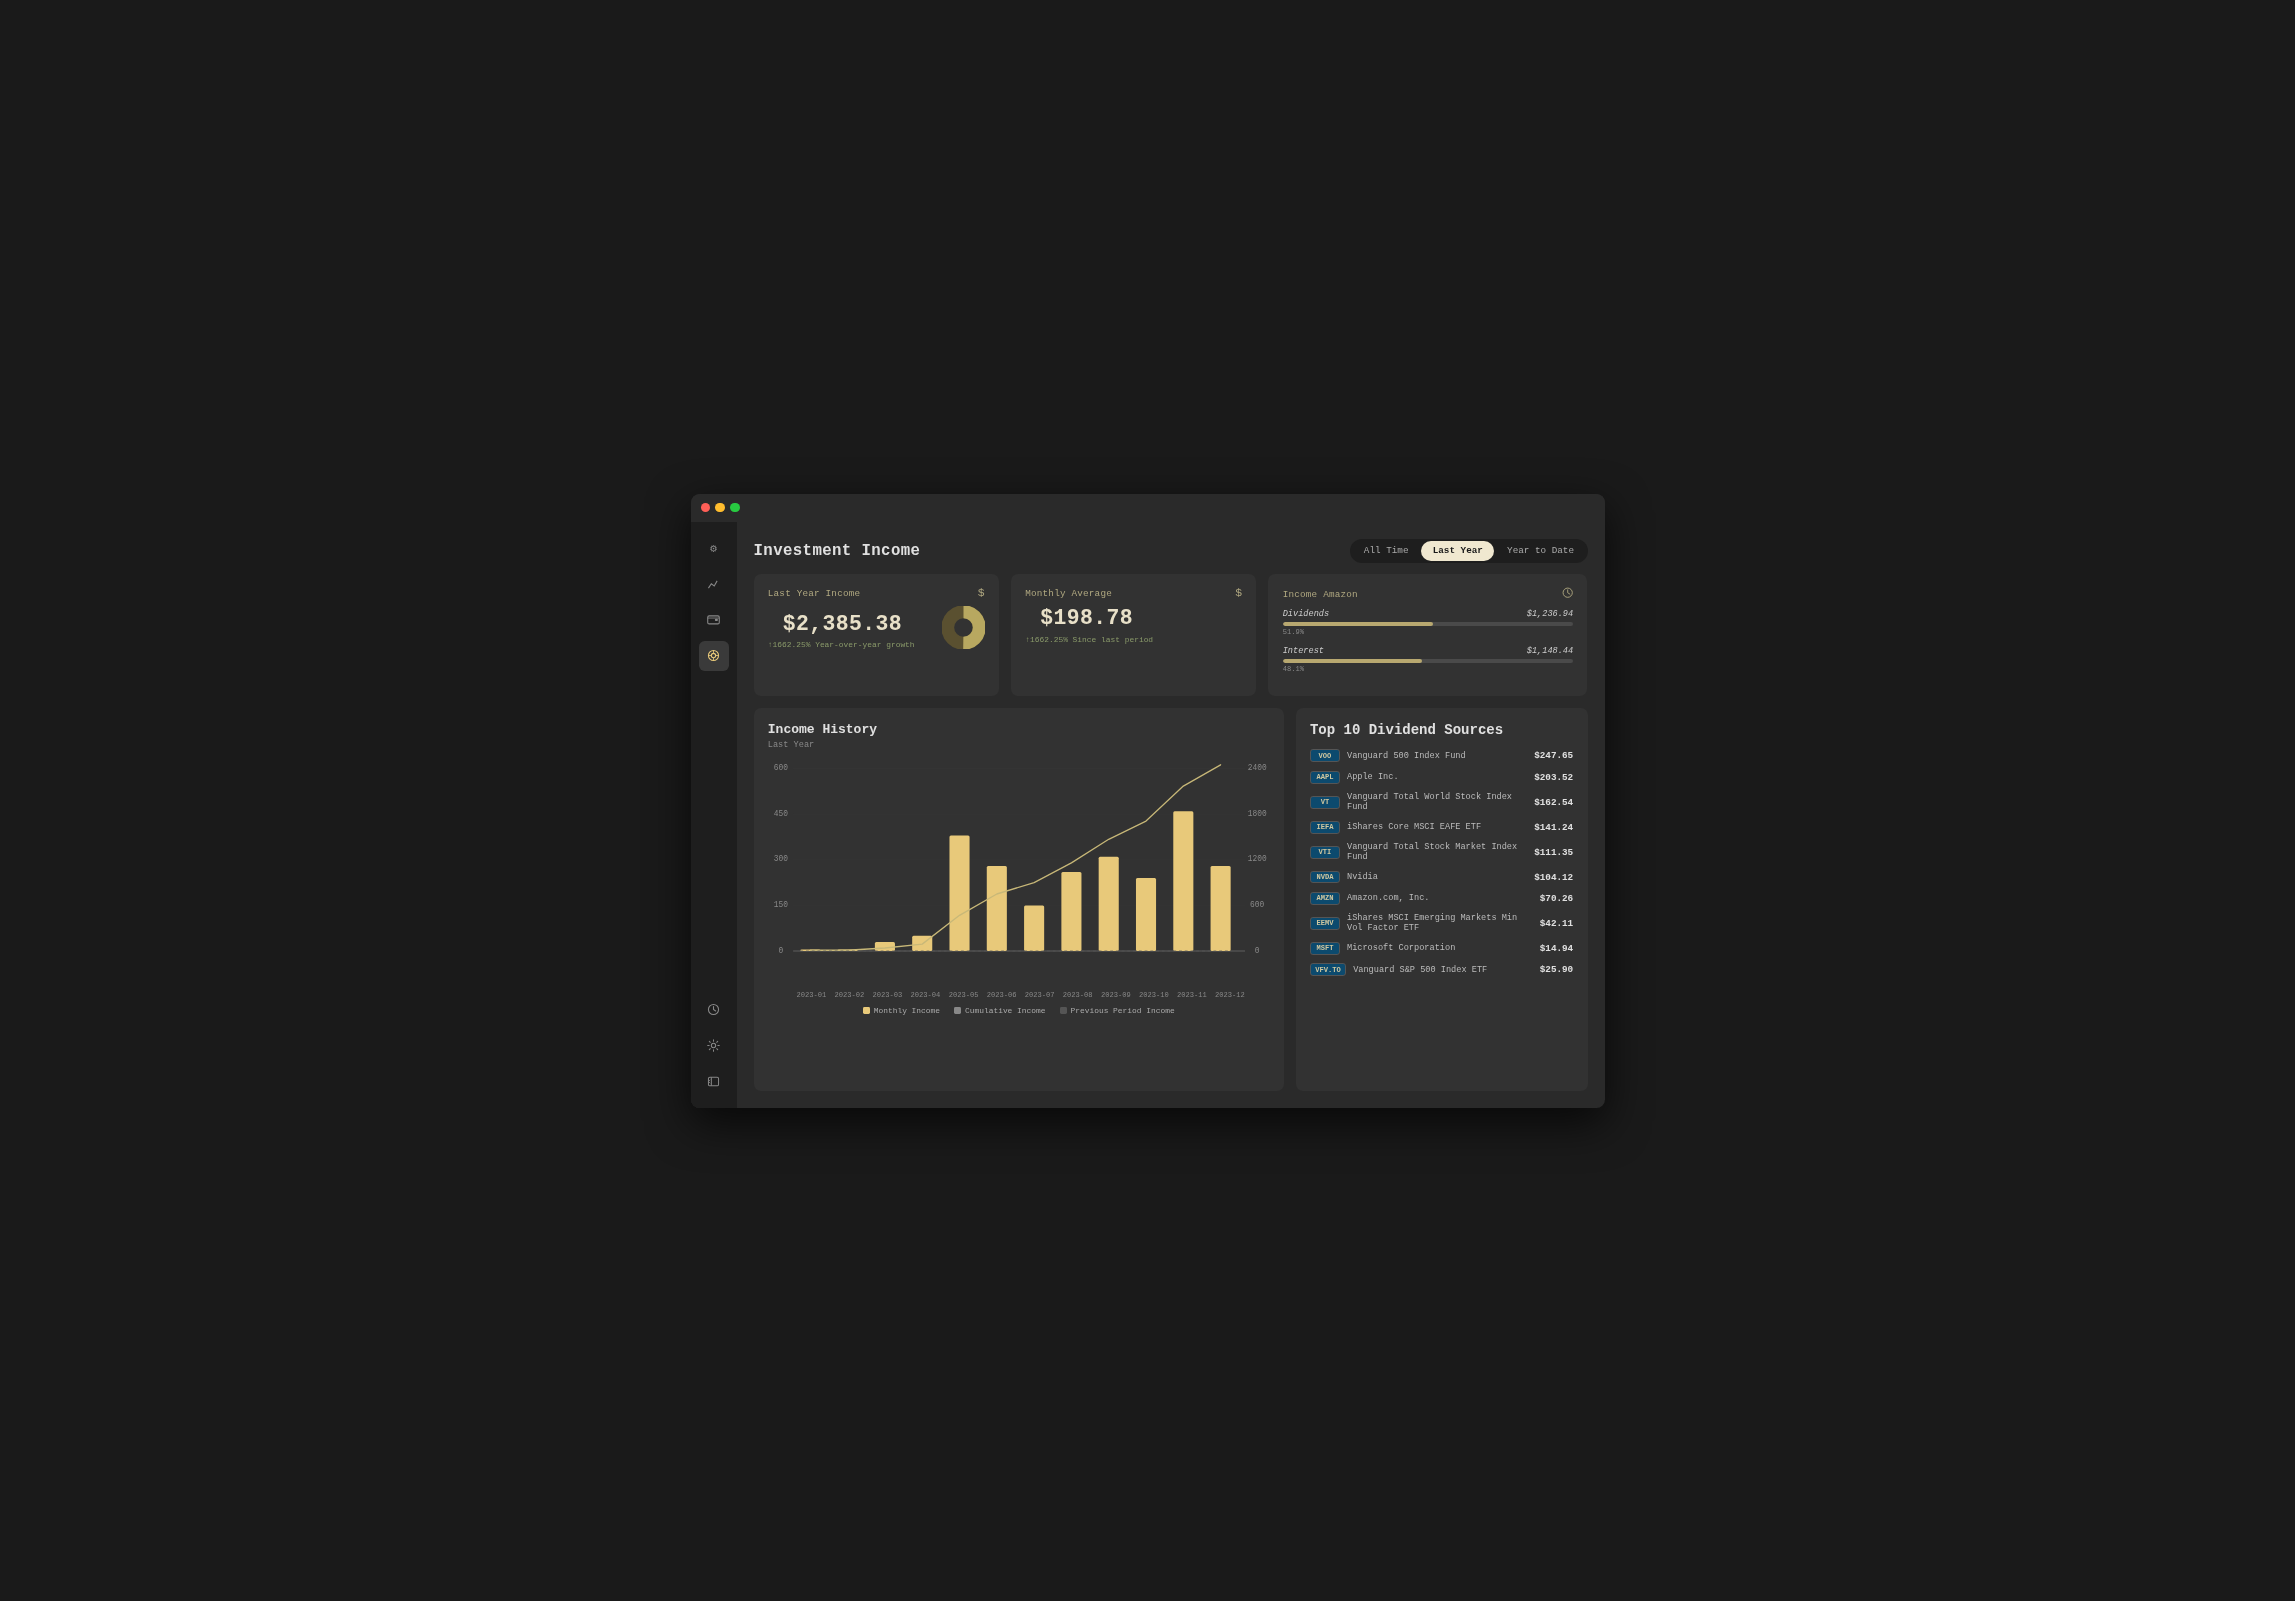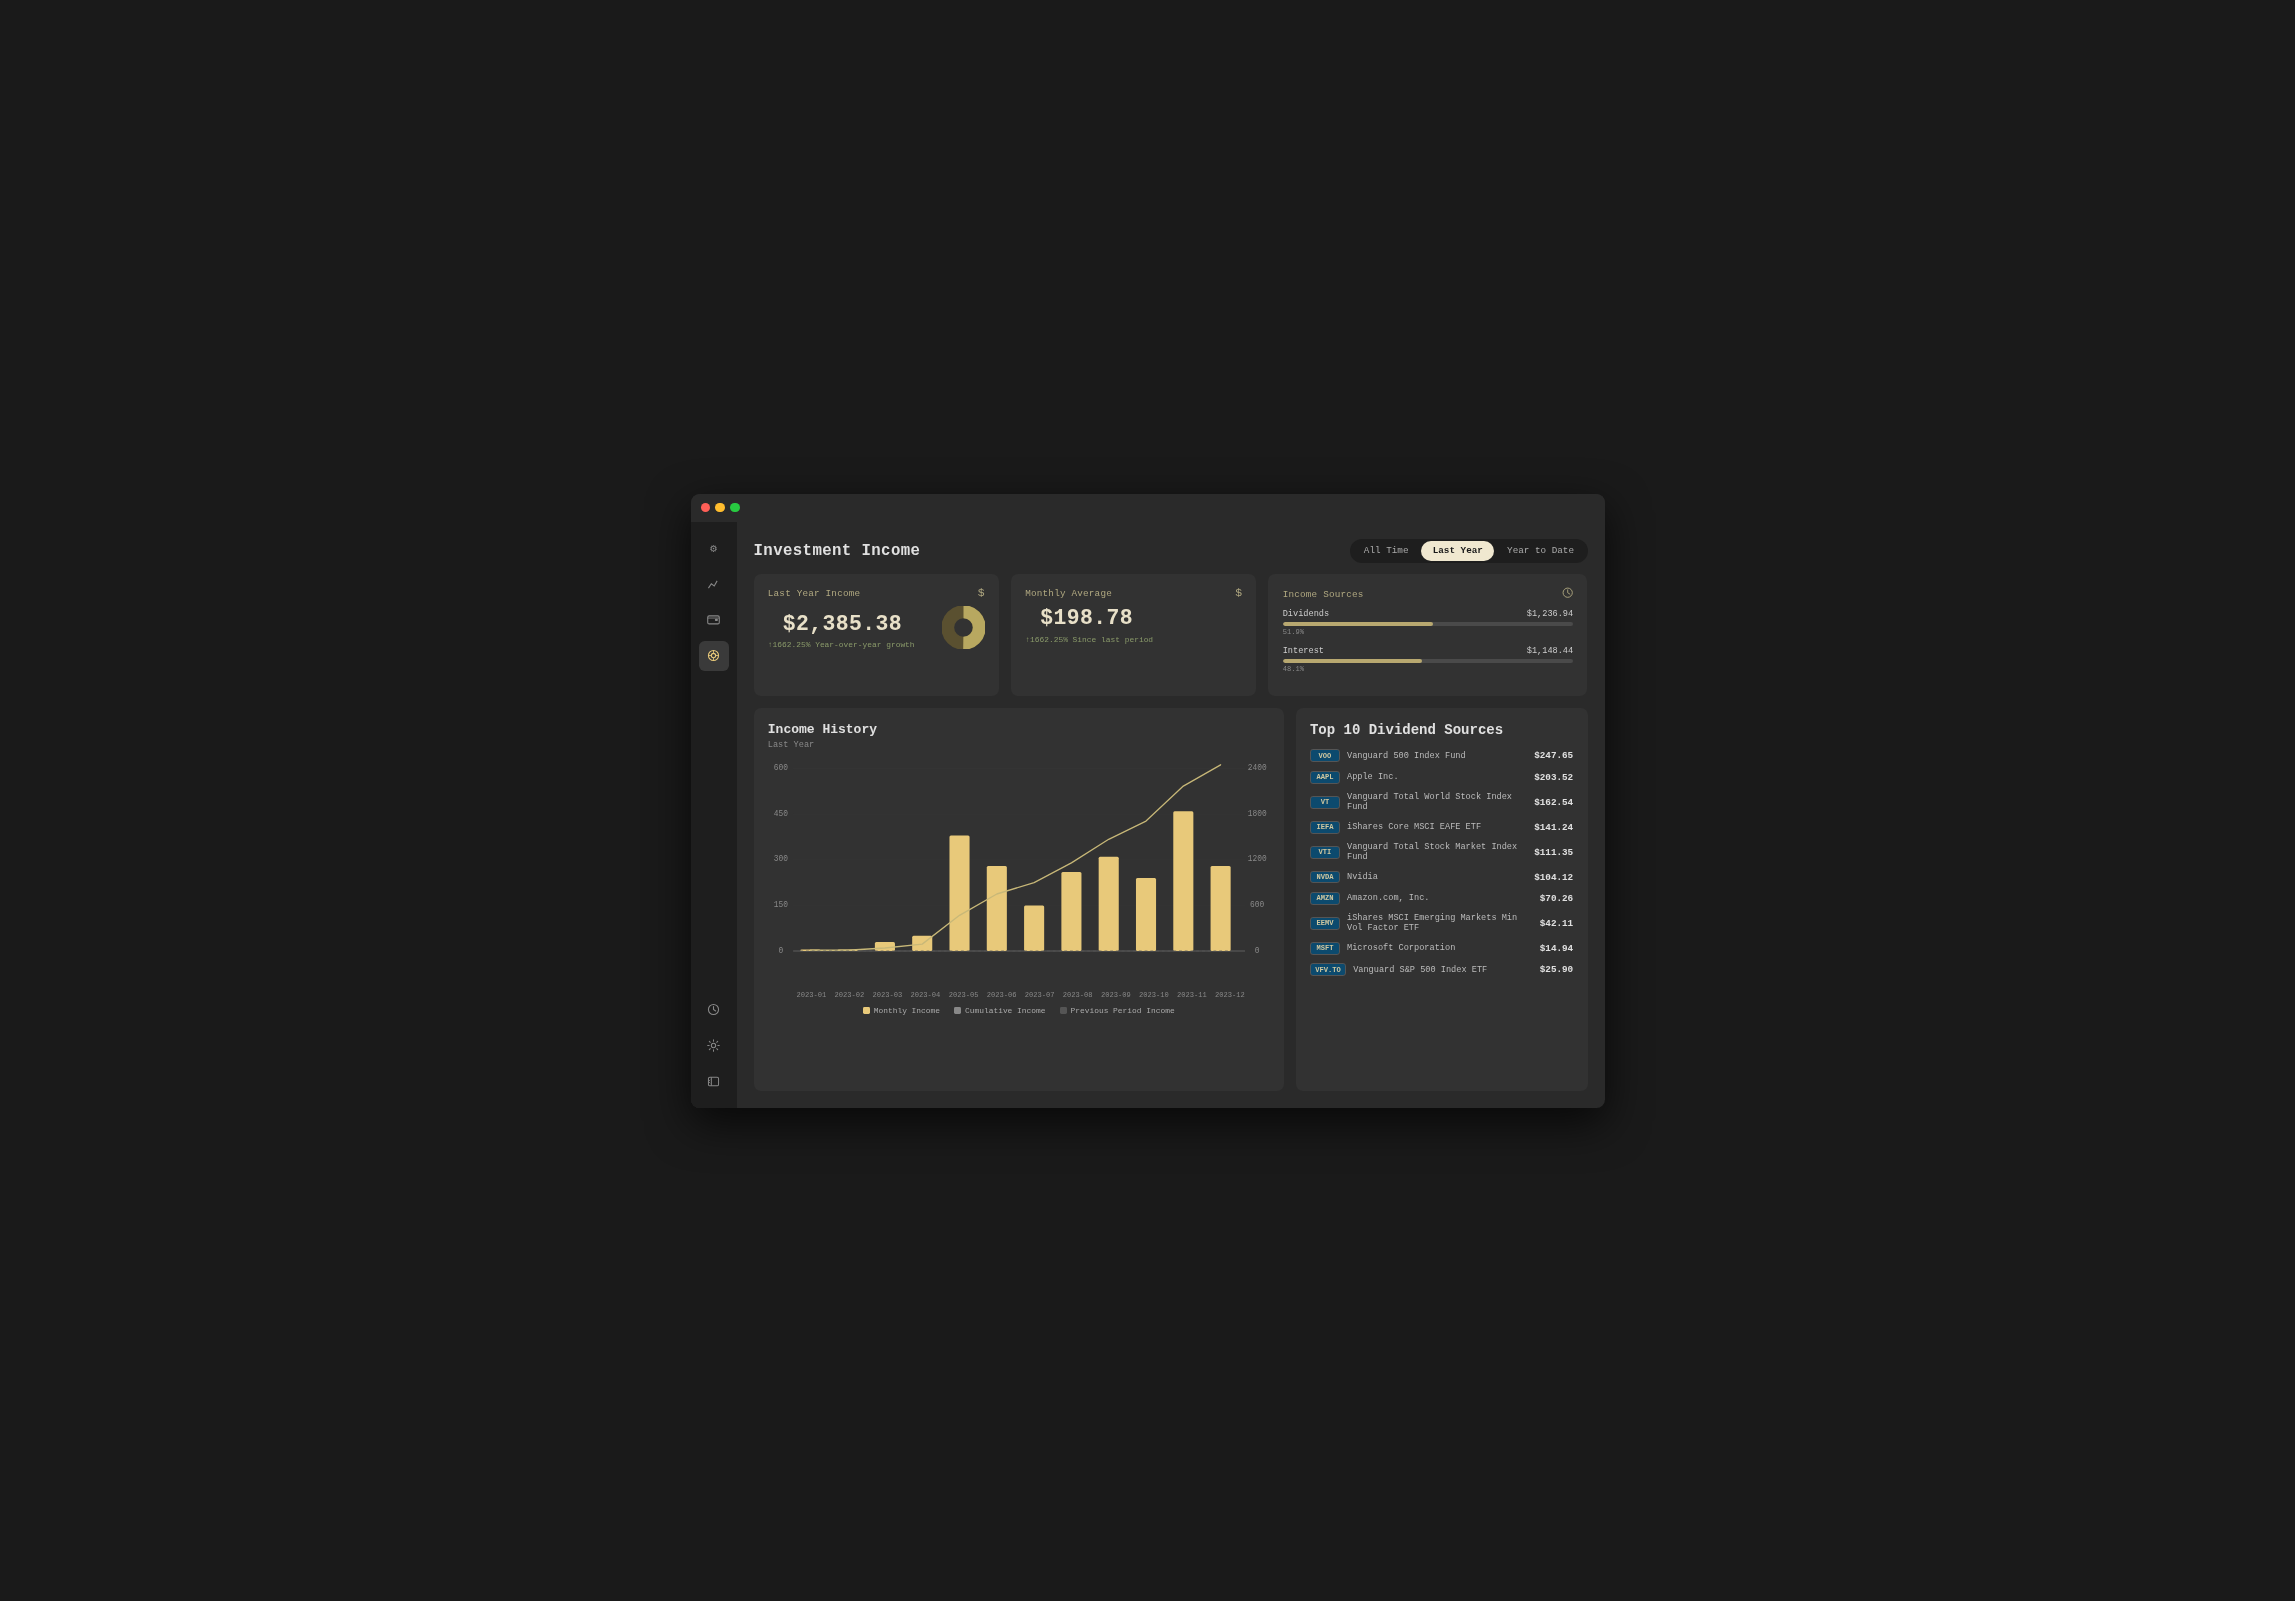--- a/index.html
+++ b/index.html
@@ -153,20 +153,21 @@
     }
     .sources-card .source-item {
       margin-bottom: 10px;
     }
     .source-row {
       display: flex;
       justify-content: space-between;
       font-size: 8.6px;
       color: #ccc;
       margin-bottom: 2.9px;
+      font-style: italic;
     }
     .progress-bar-bg {
       background: #4a4a4a;
       height: 4.3px;
       border-radius: 2.1px;
       overflow: hidden;
     }
     .progress-bar-fill {
       height: 100%;
       border-radius: 2.1px;
@@ -355,21 +356,21 @@
           <div class="card-header">
             <span class="card-label">Monthly Average</span>
             <span class="card-icon">$</span>
           </div>
           <div class="card-value">$198.78</div>
           <div class="card-sub">↑1662.25% Since last period</div>
         </div>
 
         <div class="card sources-card">
           <div class="card-header">
-            <span class="card-label">Income Sources</span>
+            <span class="card-label">Income Amazon</span>
             <span class="card-icon">
               <svg width="11.4" height="11.4" viewBox="0 0 16 16" fill="none">
                 <circle cx="8" cy="8" r="6.5" stroke="#b0a880" stroke-width="1.3"></circle>
                 <polyline points="8,4 8,8 11,10" stroke="#b0a880" stroke-width="1.3" stroke-linecap="round"></polyline>
               </svg>
             </span>
           </div>
           <div class="source-item">
             <div class="source-row">
               <span>Dividends</span>

